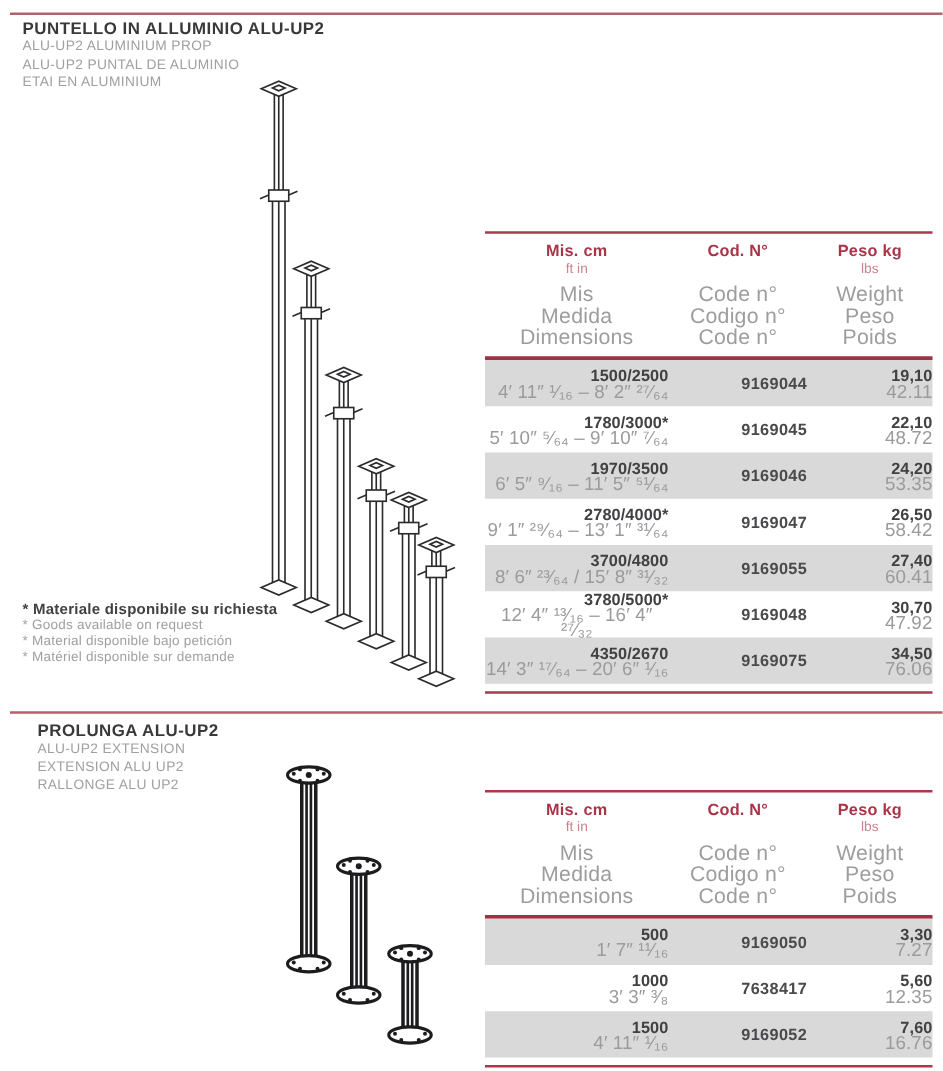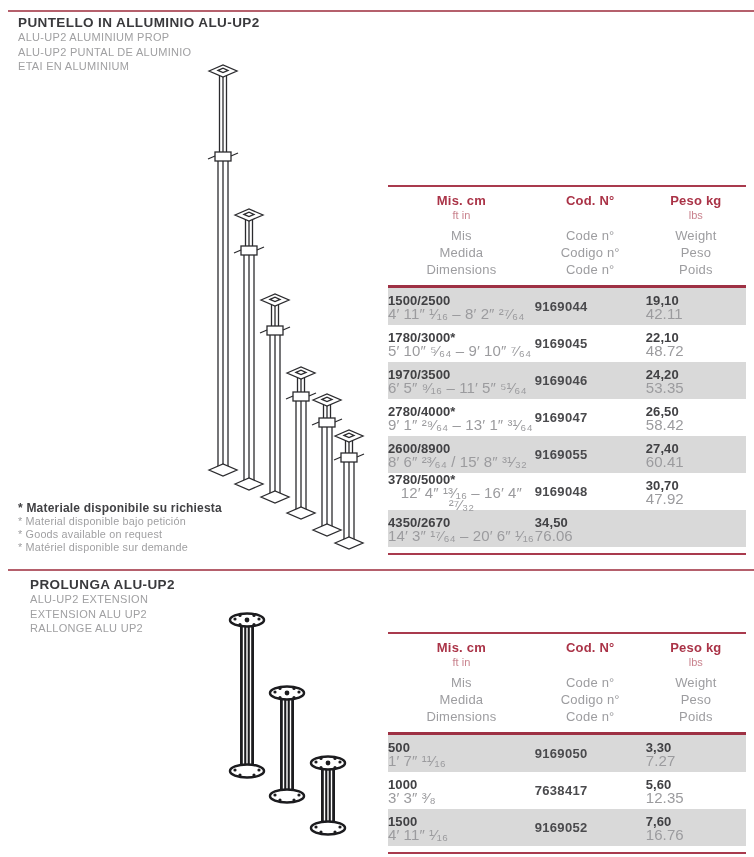--- a/index.html
+++ b/index.html
@@ -9,36 +9,36 @@
   .rule-top{top:10px;}
   .rule-mid{top:569px;}
 
   
   .sec-head{position:absolute;left:18px;}
   .sec-title{font-size:13.5px;font-weight:700;letter-spacing:.4px;color:#39393c;}
   .sec-sub{font-size:11px;line-height:13.5px;color:#a0a0a2;letter-spacing:.3px;margin-top:1px;}
   .sec1{top:15px;} .sec2{top:577px;margin-left:12px;}
 
   
-  .footnote{position:absolute;left:18px;top:501px;}
+  .footnote{position:absolute;left:18px;top:480px;}
   .fn-bold{font-size:12px;font-weight:700;color:#414144;letter-spacing:.2px;}
   .fn{font-size:10.8px;line-height:13px;color:#a0a0a2;letter-spacing:.2px;}
 
   
   .spec-table{position:absolute;left:388px;width:358px;border-top:2px solid #a93a4d;}
   .t1{top:185px;} .t2{top:632px;}
   .thead{display:flex;padding-top:6px;padding-bottom:7px;border-bottom:3px solid #9e3144;}
   .hc{display:flex;flex-direction:column;align-items:center;text-align:right;}
   .c1{width:41%;} .c2{width:31%;} .c3{width:28%;}
   .h-red{font-size:13px;font-weight:700;color:#aa3347;letter-spacing:.2px;line-height:16px;}
   .h-red-sub{font-size:11px;color:#c9838e;line-height:13px;min-height:13px;margin-bottom:5px;}
-  .h-gray{font-size:13px;color:#9d9da0;line-height:17px;letter-spacing:.2px;}
+  .h-gray{font-size:17px;color:#9d9da0;line-height:17px;letter-spacing:.2px;}
   .trow{display:flex;height:37px;align-items:stretch;}
   .trow.stripe{background:#d9d9d9;}
-  .cell{display:flex;flex-direction:column;justify-content:center;align-items:flex-start;text-align:center;}
+  .cell{display:flex;flex-direction:column;justify-content:center;align-items:flex-end;text-align:center;}
   .cell-main{font-size:13px;font-weight:700;color:#414144;line-height:15px;letter-spacing:.1px;}
   .cell-sub{font-size:15px;color:#9b9b9e;line-height:12px;letter-spacing:.1px;}
   .cell-code{font-size:13px;font-weight:700;color:#4a4a4d;letter-spacing:.3px;}
   .tbottom{height:2px;background:#a93a4d;margin-top:6px;}
 
   
   .drawing{position:absolute;}
   .props-svg{left:190px;top:58px;}
   .ext-svg{left:222px;top:605px;}
 </style>
@@ -215,21 +215,21 @@
       <div class="cell-code">9169047</div>
     </div>
     <div class="cell c3">
       <div class="cell-main">26,50</div>
       <div class="cell-sub">58.42</div>
     </div>
   </div>
 
   <div class="trow stripe">
     <div class="cell c1">
-      <div class="cell-main">2600/8900</div>
+      <div class="cell-main">3700/4800</div>
       <div class="cell-sub">8′ 6″ ²³⁄₆₄ / 15′ 8″ ³¹⁄₃₂</div>
     </div>
     <div class="cell c2">
       <div class="cell-code">9169055</div>
     </div>
     <div class="cell c3">
       <div class="cell-main">27,40</div>
       <div class="cell-sub">60.41</div>
     </div>
   </div>
@@ -246,33 +246,36 @@
       <div class="cell-main">30,70</div>
       <div class="cell-sub">47.92</div>
     </div>
   </div>
 
   <div class="trow stripe">
     <div class="cell c1">
       <div class="cell-main">4350/2670</div>
       <div class="cell-sub">14′ 3″ ¹⁷⁄₆₄ – 20′ 6″ ¹⁄₁₆</div>
     </div>
+    <div class="cell c2">
+      <div class="cell-code">9169075</div>
+    </div>
     <div class="cell c3">
       <div class="cell-main">34,50</div>
       <div class="cell-sub">76.06</div>
     </div>
   </div>
 </div>
     <div class="tbottom"></div>
   </div>
 
   <div class="footnote">
     <div class="fn-bold">* Materiale disponibile su richiesta</div>
+    <div class="fn">* Goods available on request</div>
     <div class="fn">* Material disponible bajo petición</div>
-    <div class="fn">* Goods available on request</div>
     <div class="fn">* Matériel disponible sur demande</div>
   </div>
 
   <div class="rule rule-mid"></div>
 
   <div class="sec-head sec2">
     <div class="sec-title">PROLUNGA ALU-UP2</div>
     <div class="sec-sub">ALU-UP2 EXTENSION</div>
     <div class="sec-sub">EXTENSION ALU UP2</div>
     <div class="sec-sub">RALLONGE ALU UP2</div>

